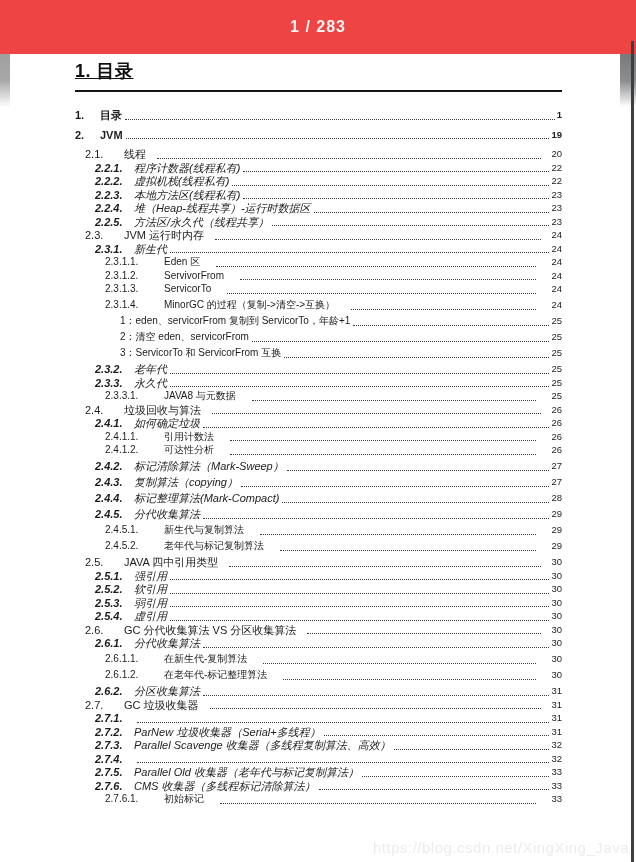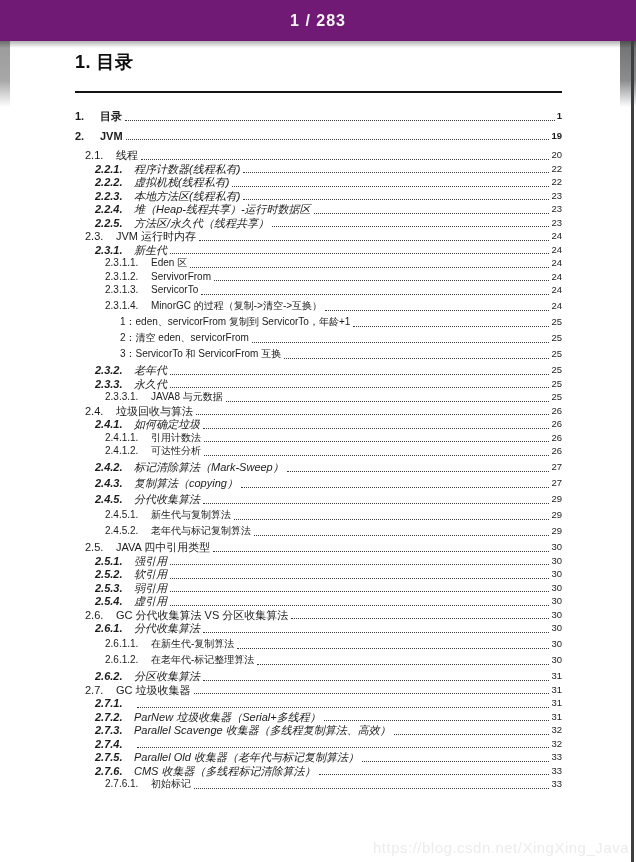--- a/index.html
+++ b/index.html
@@ -5,22 +5,22 @@
   html,body { margin:0; padding:0; }
   body {
     width:636px; height:862px;
     background:#ffffff;
     font-family:"Liberation Sans", sans-serif;
     position:relative; overflow:hidden;
     color:#1c1c1c;
   }
   
   .topbar {
-    position:absolute; top:0; left:0; width:636px; height:41px;
-    background:#701a75;
+    position:absolute; top:0; left:0; width:636px; height:54px;
+    background:#ef4444;
     display:flex; align-items:center; justify-content:center;
     color:#f4f4f4; font-size:16px; font-weight:700; letter-spacing:1px;
     z-index:5;
   }
   .topbar-shadow {
     position:absolute; top:41px; left:0; width:636px; height:7px;
     background:linear-gradient(180deg, rgba(0,0,0,.30), rgba(0,0,0,0));
     z-index:4;
   }
   .edge-left {
@@ -33,43 +33,44 @@
     background:linear-gradient(180deg,#6e7072 0%,#8b8d8f 60%,rgba(150,150,150,0) 100%);
     z-index:3;
   }
   .scroll-line {
     position:absolute; top:41px; right:2px; width:3px; height:821px;
     background:#3d3f41; z-index:6;
   }
   
   .page { position:absolute; top:41px; left:0; width:636px; height:821px; background:#fff; }
   .doc-title {
-    margin:9px 0 0 75px; width:487px;
+    margin:18px 0 0 75px; width:487px;
     font-size:18px; font-weight:700; color:#0f0f0f;
-    padding-bottom:17px; border-bottom:2px solid #141414;
+    padding-bottom:7px; border-bottom:2px solid #141414;
     letter-spacing:.5px;
+    text-decoration:underline;
   }
   .toc { margin:17px 0 0 75px; width:487px; }
   .row { display:flex; align-items:flex-end; line-height:12.5px; margin:1px 0; }
   .row .num   { flex:none; white-space:pre; }
   .row .label { flex:none; white-space:pre; }
   .row .leader{
     flex:1 1 auto; min-width:6px;
     border-bottom:1.5px dotted #3a3a3a;
     margin:0 1px 2px 3px;
   }
   .row .page-num { flex:none; font-size:9.5px; font-style:normal; padding-left:1px; }
   .lvl-1 { font-size:11px; font-weight:700; margin:7px 0; }
   .lvl-1 .num { width:25px; }
   .lvl-1 .page-num { font-weight:700; }
-  .lvl-2 { font-size:11px; padding-left:10px; }
+  .lvl-2 { font-size:11px; padding-left:10px;gap:8px; }
   .lvl-2 .num { width:31px; }
   .lvl-3 { font-size:11px; padding-left:20px; }
   .lvl-3 .num { width:39px; font-weight:700; }
-  .lvl-4 { font-size:10px; padding-left:30px; }
+  .lvl-4 { font-size:10px; padding-left:30px;gap:13px; }
   .lvl-4 .num { width:46px; }
   .lvl-list { font-size:10px; padding-left:45px; }
   .lvl-list .num { width:0; }
   .em { font-style:italic; }
   .sp { margin-top:3.5px; margin-bottom:3.5px;justify-content:flex-end; }
   .watermark {
     position:absolute; right:7px; bottom:6px;
     font-size:15px; color:#ececec; letter-spacing:.5px;
     z-index:2;
   }
@@ -237,20 +238,26 @@
         <span class="label">标记清除算法（Mark-Sweep）</span>
         <span class="leader"></span>
         <span class="page-num">27</span>
       </div>
       <div class="row lvl-3 em sp">
         <span class="num">2.4.3.</span>
         <span class="label">复制算法（copying）</span>
         <span class="leader"></span>
         <span class="page-num">27</span>
       </div>
+      <div class="row lvl-3 em sp">
+        <span class="num">2.4.4.</span>
+        <span class="label">标记整理算法(Mark-Compact)</span>
+        <span class="leader"></span>
+        <span class="page-num">28</span>
+      </div>
       <div class="row lvl-3 em">
         <span class="num">2.4.5.</span>
         <span class="label">分代收集算法</span>
         <span class="leader"></span>
         <span class="page-num">29</span>
       </div>
       <div class="row lvl-4 sp">
         <span class="num">2.4.5.1.</span>
         <span class="label">新生代与复制算法</span>
         <span class="leader"></span>

